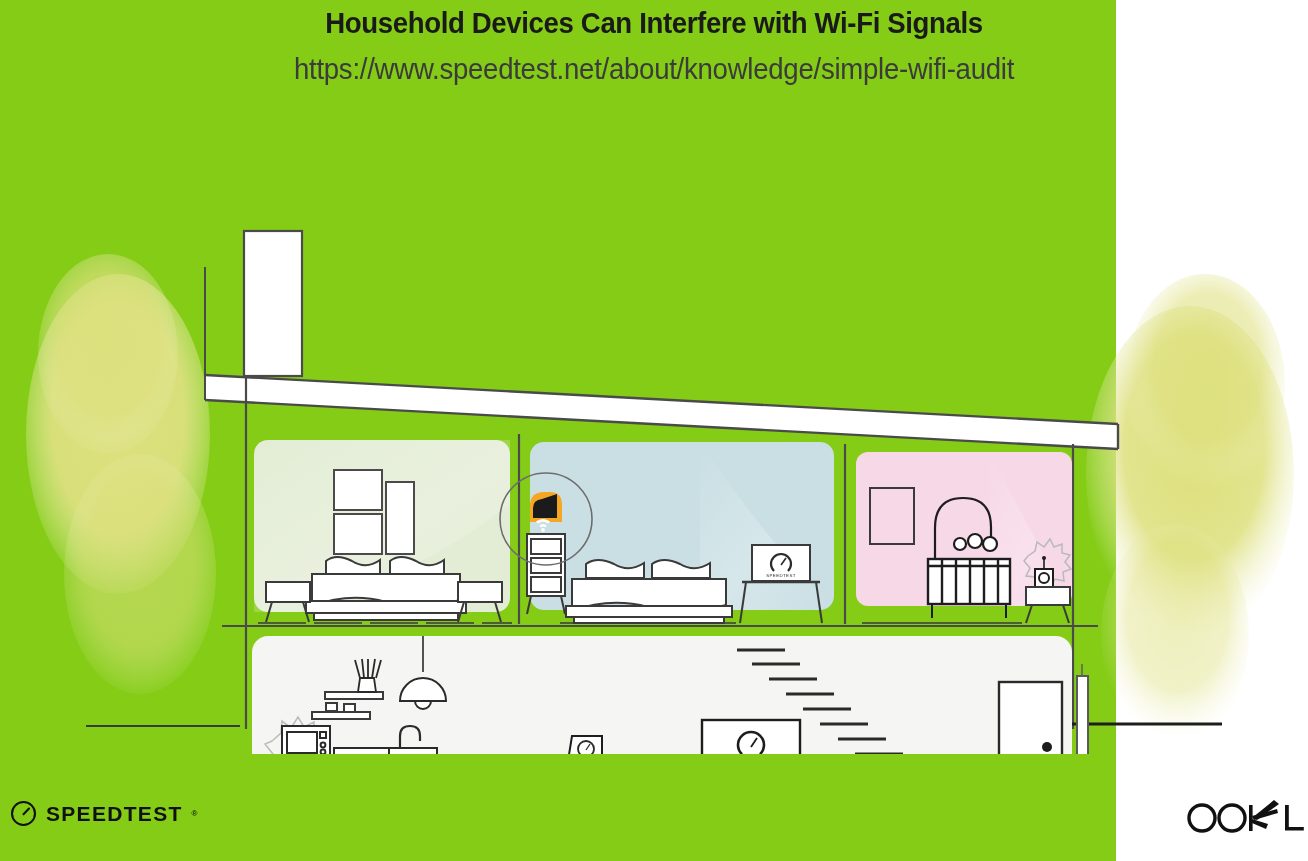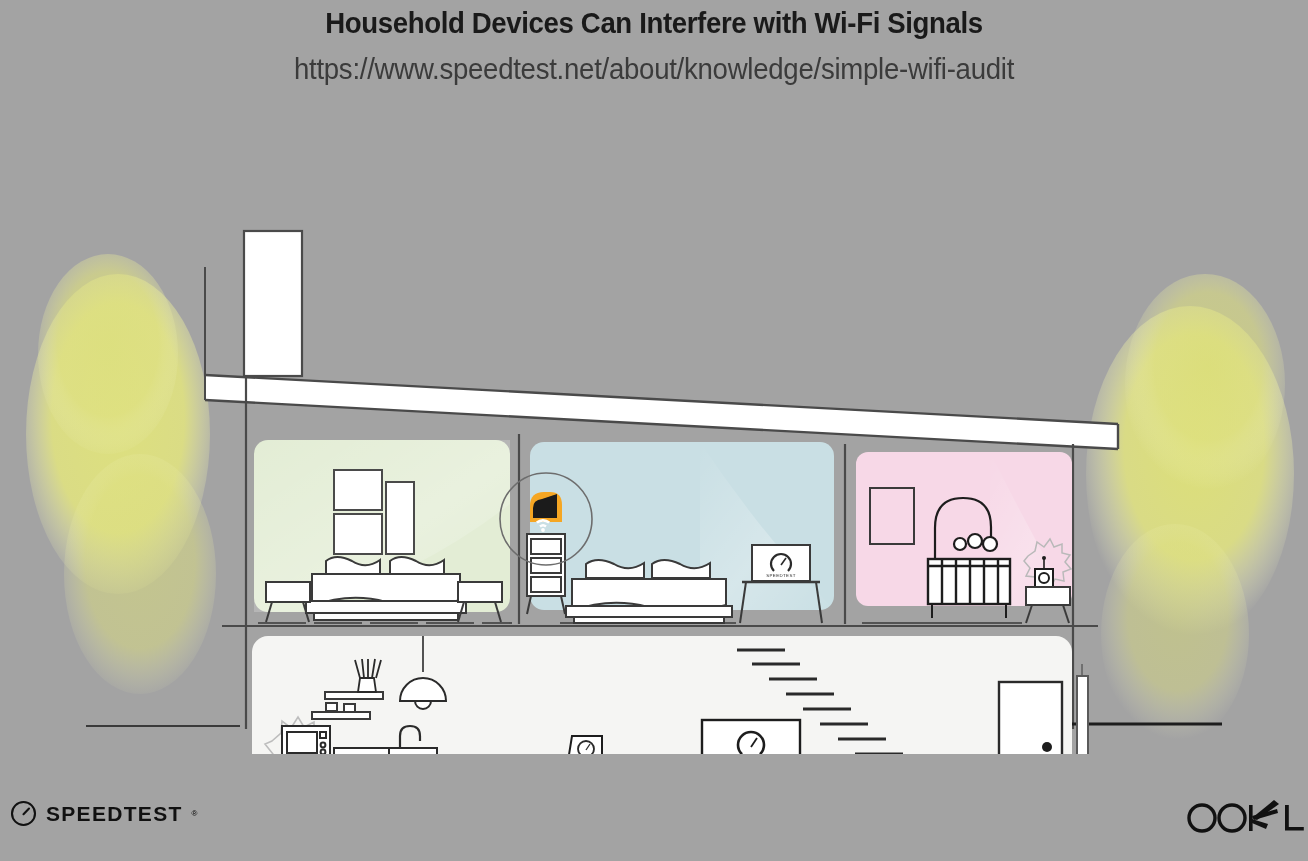--- a/index.html
+++ b/index.html
@@ -1,17 +1,17 @@
 <!DOCTYPE html>
 <html><head>
 <meta charset="utf-8">
 <style>
   html,body{margin:0;padding:0;background:#ffffff;}
   body{width:1308px;height:861px;font-family:"Liberation Sans",sans-serif;overflow:hidden;position:relative;}
-  .page{position:relative;width:1308px;height:861px;background:#a3a3a3;}
+  .page{position:relative;width:1116px;height:861px;background:#84cc16;}
 
   .title{
     position:absolute;left:0;top:6px;width:1308px;text-align:center;
     font-family:"Liberation Sans",sans-serif;
     font-weight:bold;font-size:30px;letter-spacing:-0.4px;color:#1a1a1a;
     transform:scaleX(.92);transform-origin:center top;
   }
   .subtitle{
     position:absolute;left:0;top:52px;width:1308px;text-align:center;
     font-family:"Liberation Sans",sans-serif;

